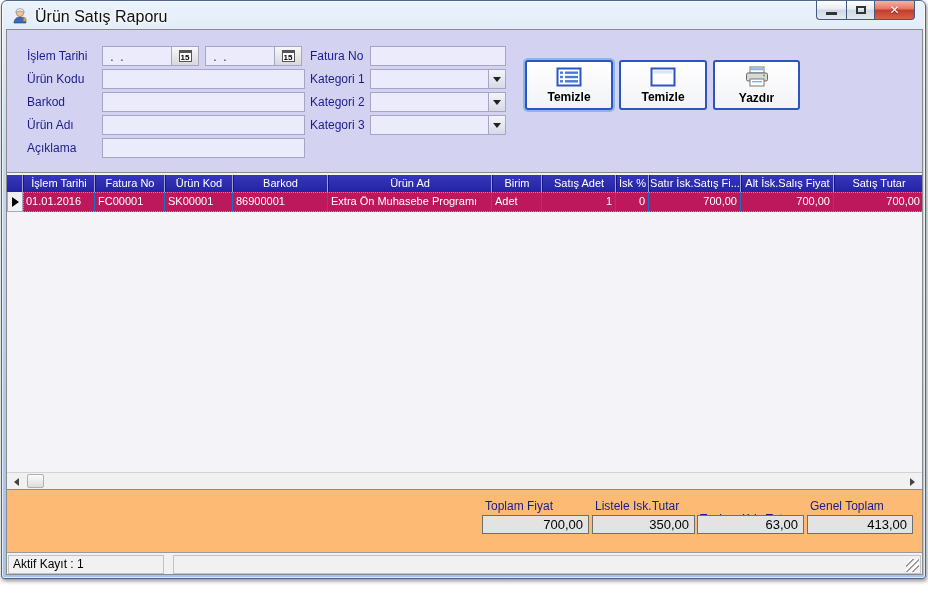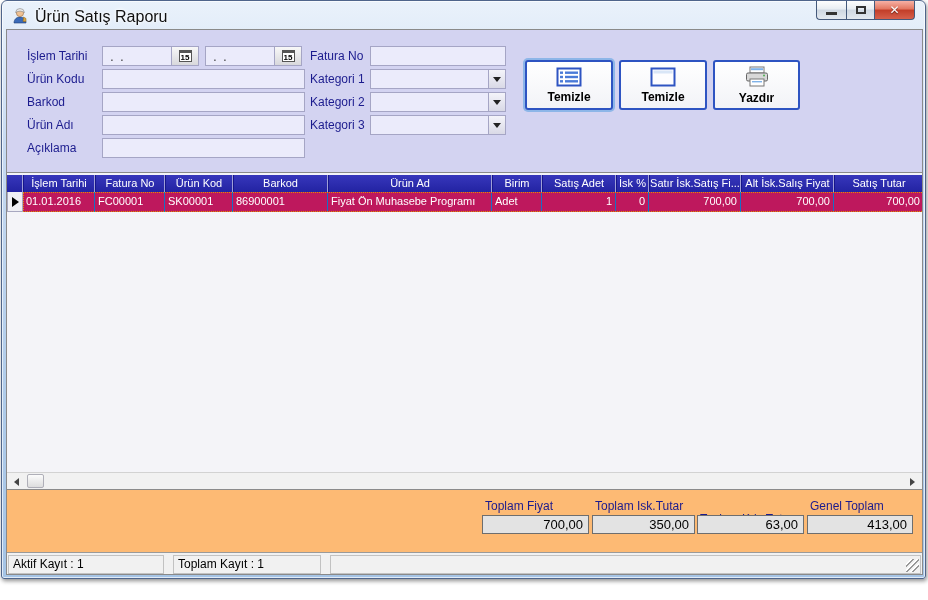--- a/index.html
+++ b/index.html
@@ -242,53 +242,52 @@
 
       <div class="grow">
         <div class="c-sel">
             <span class="tri-right"></span>
           </div>
         <div class="rowcells">
           <div class="cell col0">01.01.2016</div>
           <div class="cell col1">FC00001</div>
           <div class="cell col2">SK00001</div>
           <div class="cell col3">86900001</div>
-          <div class="cell col4">Fiyat Ön Muhasebe Programı</div>
+          <div class="cell col4">Extra Ön Muhasebe Programı</div>
           <div class="cell col5">Adet</div>
           <div class="cell col6 num">1</div>
           <div class="cell col7 num">0</div>
           <div class="cell col8 num">700,00</div>
           <div class="cell col9 num">700,00</div>
           <div class="cell col10 num">700,00</div>
         </div>
       </div>
 
       <div class="hscroll">
         <span class="hs-left"></span>
         <span class="hs-thumb"></span>
         <span class="hs-right"></span>
       </div>
     </div>
 
     <div class="totals">
       <span class="tlabel" style="left:478px;">Toplam Fiyat</span>
       <div class="tbox" style="left:475px; width:107px;">700,00</div>
 
-      <span class="tlabel" style="left:588px;">Toplam Isk.Tutar</span>
+      <span class="tlabel" style="left:588px;">Listele Isk.Tutar</span>
       <div class="tbox" style="left:585px; width:103px;">350,00</div>
 
       <span class="tlabel" style="left:693px;margin-top:13px;">Toplam Kdv Tutar</span>
       <div class="tbox" style="left:690px; width:107px;">63,00</div>
 
       <span class="tlabel" style="left:803px;">Genel Toplam</span>
       <div class="tbox" style="left:800px; width:106px;">413,00</div>
     </div>
 
     <div class="statusbar">
       <div class="spanel sp1">Aktif Kayıt : 1</div>
-      <div class="spanel sp2">Toplam Kayıt : 1</div>
       <div class="spanel sp3">
           <span class="grip"></span>
         </div>
     </div>
 
   </div>
 </div>
 
 </body></html>

